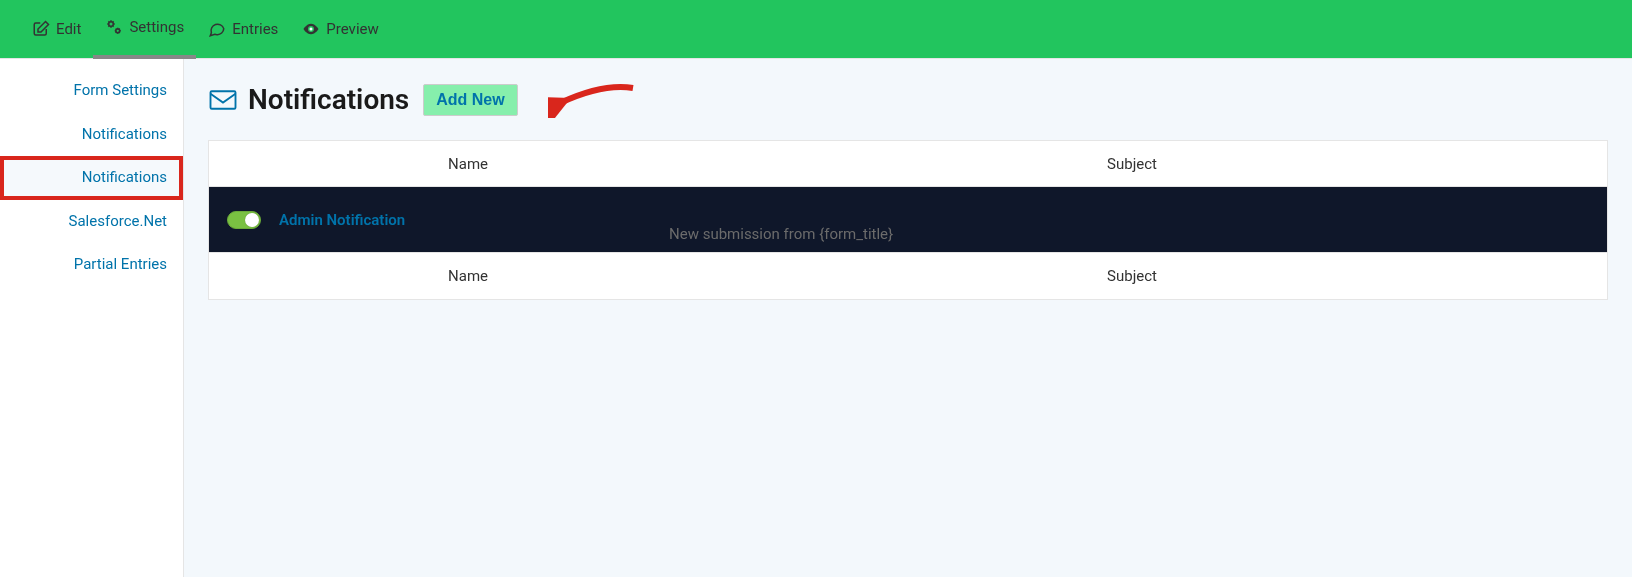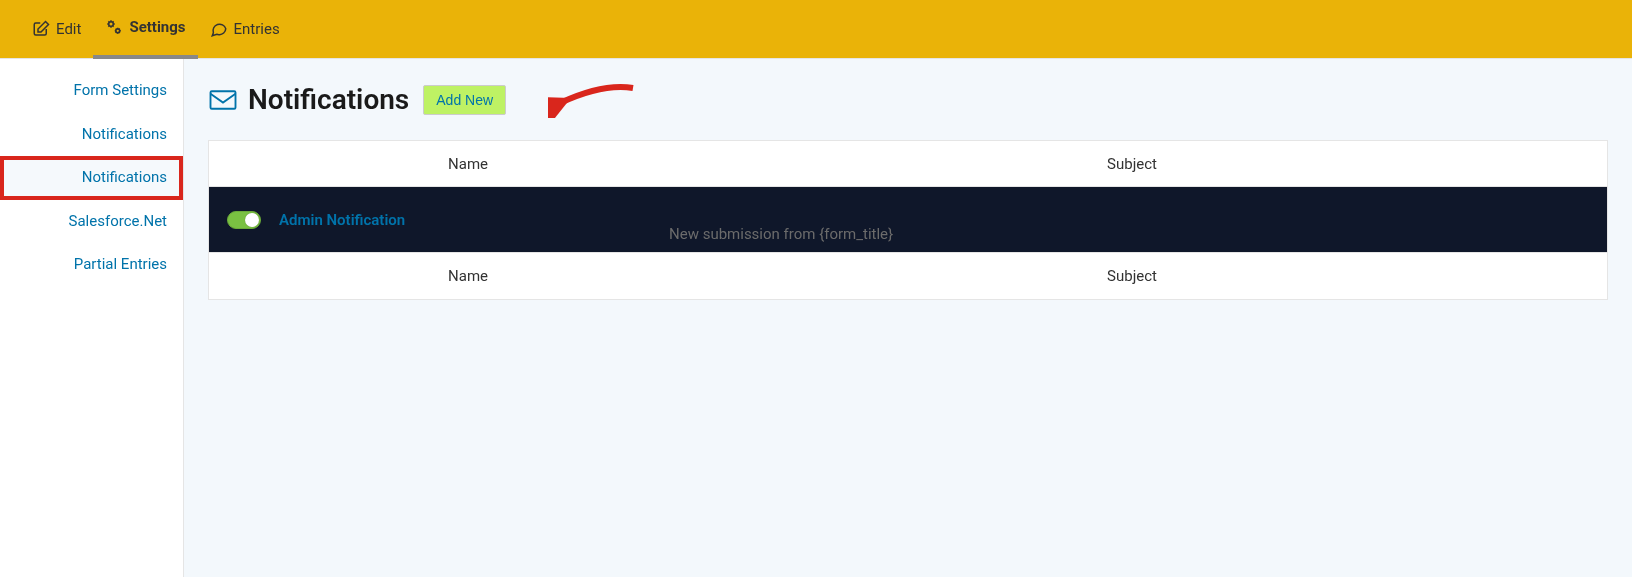--- a/index.html
+++ b/index.html
@@ -7,35 +7,35 @@
     font-family: -apple-system, BlinkMacSystemFont, "Segoe UI", Roboto, Arial, sans-serif;
     font-size: 14px;
     color: #333;
     background: #fff;
   }
   .topbar {
     display: flex;
     align-items: center;
     padding: 0 20px;
     border-bottom: 1px solid #e5e5e5;
-    background: #eab308;
+    background: #22c55e;
     height: 59px;
   }
   .topbar-item {
     display: flex;
     align-items: center;
     gap: 6px;
     padding: 0 12px;
     height: 59px;
     cursor: pointer;
     font-size: 15px;
     color: #333;
   }
   .topbar-item.active {
-    font-weight: 700;
+    font-weight: 400;
     border-bottom: 4px solid #888;
     padding-top: 0;
   }
   .topbar-item svg { width: 18px; height: 18px; }
   .layout {
     display: flex;
     min-height: 518px;
   }
   .sidebar {
     width: 184px;
@@ -75,24 +75,24 @@
     gap: 10px;
   }
   .page-title-wrap svg { width: 30px; height: 30px; stroke: #0073aa; fill: none; stroke-width: 1.5; }
   .page-title {
     font-size: 28px;
     font-weight: 600;
     color: #1a1a1a;
   }
   .btn-add {
     border: 1px solid #ccc;
-    background: #bef264;
+    background: #86efac;
     color: #0073aa;
-    font-size: 14px;
-    font-weight: 400;
+    font-size: 16px;
+    font-weight: 700;
     padding: 6px 12px;
     cursor: pointer;
     border-radius: 2px;
   }
   .arrow {
     position: absolute;
     left: 340px;
     top: -5px;
     width: 90px;
     height: 40px;
@@ -147,20 +147,27 @@
         <path d="M17 13v1.5M17 19.5V21M13 17h1.5M19.5 17H21M14.2 14.2l1 1M18.8 18.8l1 1M14.2 19.8l1-1M18.8 15.2l1-1" stroke="currentColor" stroke-width="2"></path>
       </svg>
     <span>Settings</span>
   </div>
   <div class="topbar-item">
     <svg viewBox="0 0 24 24" fill="none" stroke="currentColor" stroke-width="2">
         <path d="M21 11.5a8.38 8.38 0 0 1-9 8 8.5 8.5 0 0 1-3-.5L3 21l1.5-4A8.5 8.5 0 1 1 21 11.5z"></path>
       </svg>
     <span>Entries</span>
   </div>
+  <div class="topbar-item">
+    <svg viewBox="0 0 24 24" fill="currentColor">
+        <path d="M12 5C6 5 2 12 2 12s4 7 10 7 10-7 10-7-4-7-10-7zm0 11a4 4 0 1 1 0-8 4 4 0 0 1 0 8z"></path>
+        <circle cx="12" cy="12" r="2" fill="#fff"></circle>
+      </svg>
+    <span>Preview</span>
+  </div>
 </div>
 
 <div class="layout">
   <nav class="sidebar">
     <a class="sidebar-item"><span>Form Settings</span></a>
     <a class="sidebar-item"><span>Notifications</span></a>
     <a class="sidebar-item active"><span>Notifications</span></a>
     <a class="sidebar-item"><span>Salesforce.Net</span></a>
     <a class="sidebar-item"><span>Partial Entries</span></a>
   </nav>

